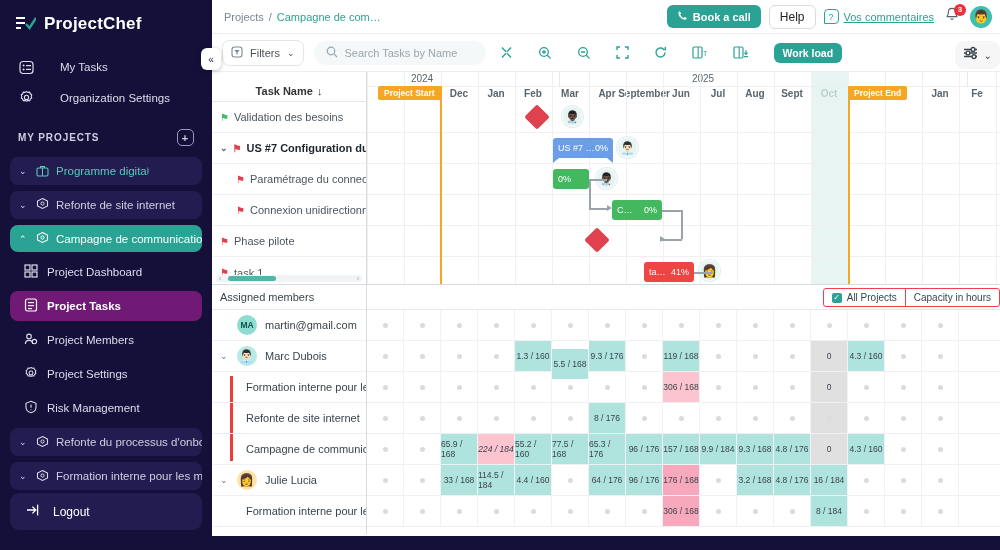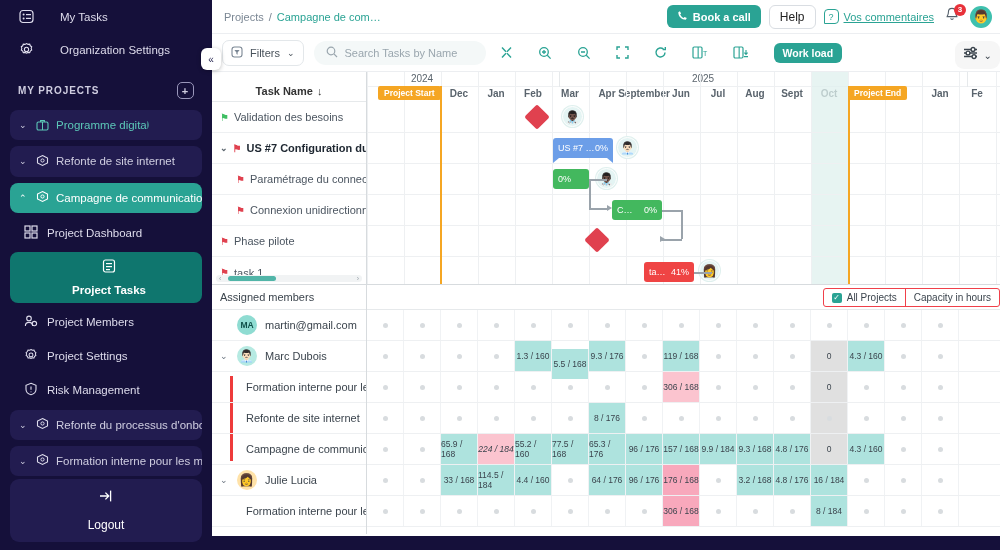--- a/index.html
+++ b/index.html
@@ -49,26 +49,26 @@
     cursor: pointer; white-space: nowrap; overflow: hidden; text-overflow: ellipsis;
   }
   .proj-item.teal { background: #2aa394; color: #ffffff; }
   .proj-item.teal-text { color:#5cc8b8; }
   .chev { font-size: 9px; width: 10px; flex: 0 0 10px; color: inherit; }
   .sub-item {
     display:flex; align-items:center; gap:9px;
     padding: 7px 8px 7px 14px; margin: 2px 0; border-radius: 8px;
     font-size: 11.5px; color: #dedcec; cursor: pointer; white-space: nowrap;
   }
-  .sub-item.active { background: #0f766e; color: #fff; font-weight: bold; flex-direction: column; }
+  .sub-item.active { background: #701a75; color: #fff; font-weight: bold; }
   .logout {
-    margin-top: auto; margin-bottom: 8px;
+    margin-top: auto; margin-bottom: 20px;
     display:flex; align-items:center; gap: 12px;
     background: #221c50; border-radius: 9px; padding: 10px 16px;
-    font-size: 12px; cursor:pointer; color:#fff;flex-direction:column;
+    font-size: 12px; cursor:pointer; color:#fff;
   }
   .collapse-btn {
     position: absolute; left: 201px; top: 48px; z-index: 40;
     width: 20px; height: 22px; background: #fff; border-radius: 6px;
     box-shadow: 0 1px 4px rgba(0,0,0,.25);
     display:flex; align-items:center; justify-content:center;
     font-size: 10px; color:#2a2a55; cursor:pointer;
   }
 
   
@@ -217,20 +217,31 @@
   .cell .dot { width:5px; height:5px; border-radius:50%; background:#d8dcdf; }
 
   .bottom-bar { position:absolute; left:0; right:0; bottom:0; height:14px; background:#15103a; }
 </style>
 </head>
 <body>
 
 <div class="app">
 
   <aside class="sidebar">
+    <div class="brand">
+      <span class="brand-mark">
+        <svg width="20" height="16" viewBox="0 0 20 16">
+          <rect x="0" y="1" width="9" height="2" fill="#fff"></rect>
+          <rect x="0" y="6" width="9" height="2" fill="#fff"></rect>
+          <rect x="0" y="11" width="5" height="2" fill="#fff"></rect>
+          <path d="M10 8 L13.5 12 L20 2" stroke="#2aa394" stroke-width="2.4" fill="none"></path>
+        </svg>
+      </span>
+      <span class="brand-name">ProjectChef</span>
+    </div>
 
     <div class="nav-item">
       <span class="ico">
         <svg width="15" height="15" viewBox="0 0 15 15">
             <rect x="1" y="1.5" width="13" height="12" rx="3" stroke="#dedcec" stroke-width="1.2" fill="none"></rect>
             <circle cx="4.6" cy="5.6" r="1" fill="#dedcec"></circle>
             <circle cx="4.6" cy="9.4" r="1" fill="#dedcec"></circle>
             <rect x="7" y="5" width="5" height="1.2" fill="#dedcec"></rect>
             <rect x="7" y="8.8" width="5" height="1.2" fill="#dedcec"></rect>
           </svg>

